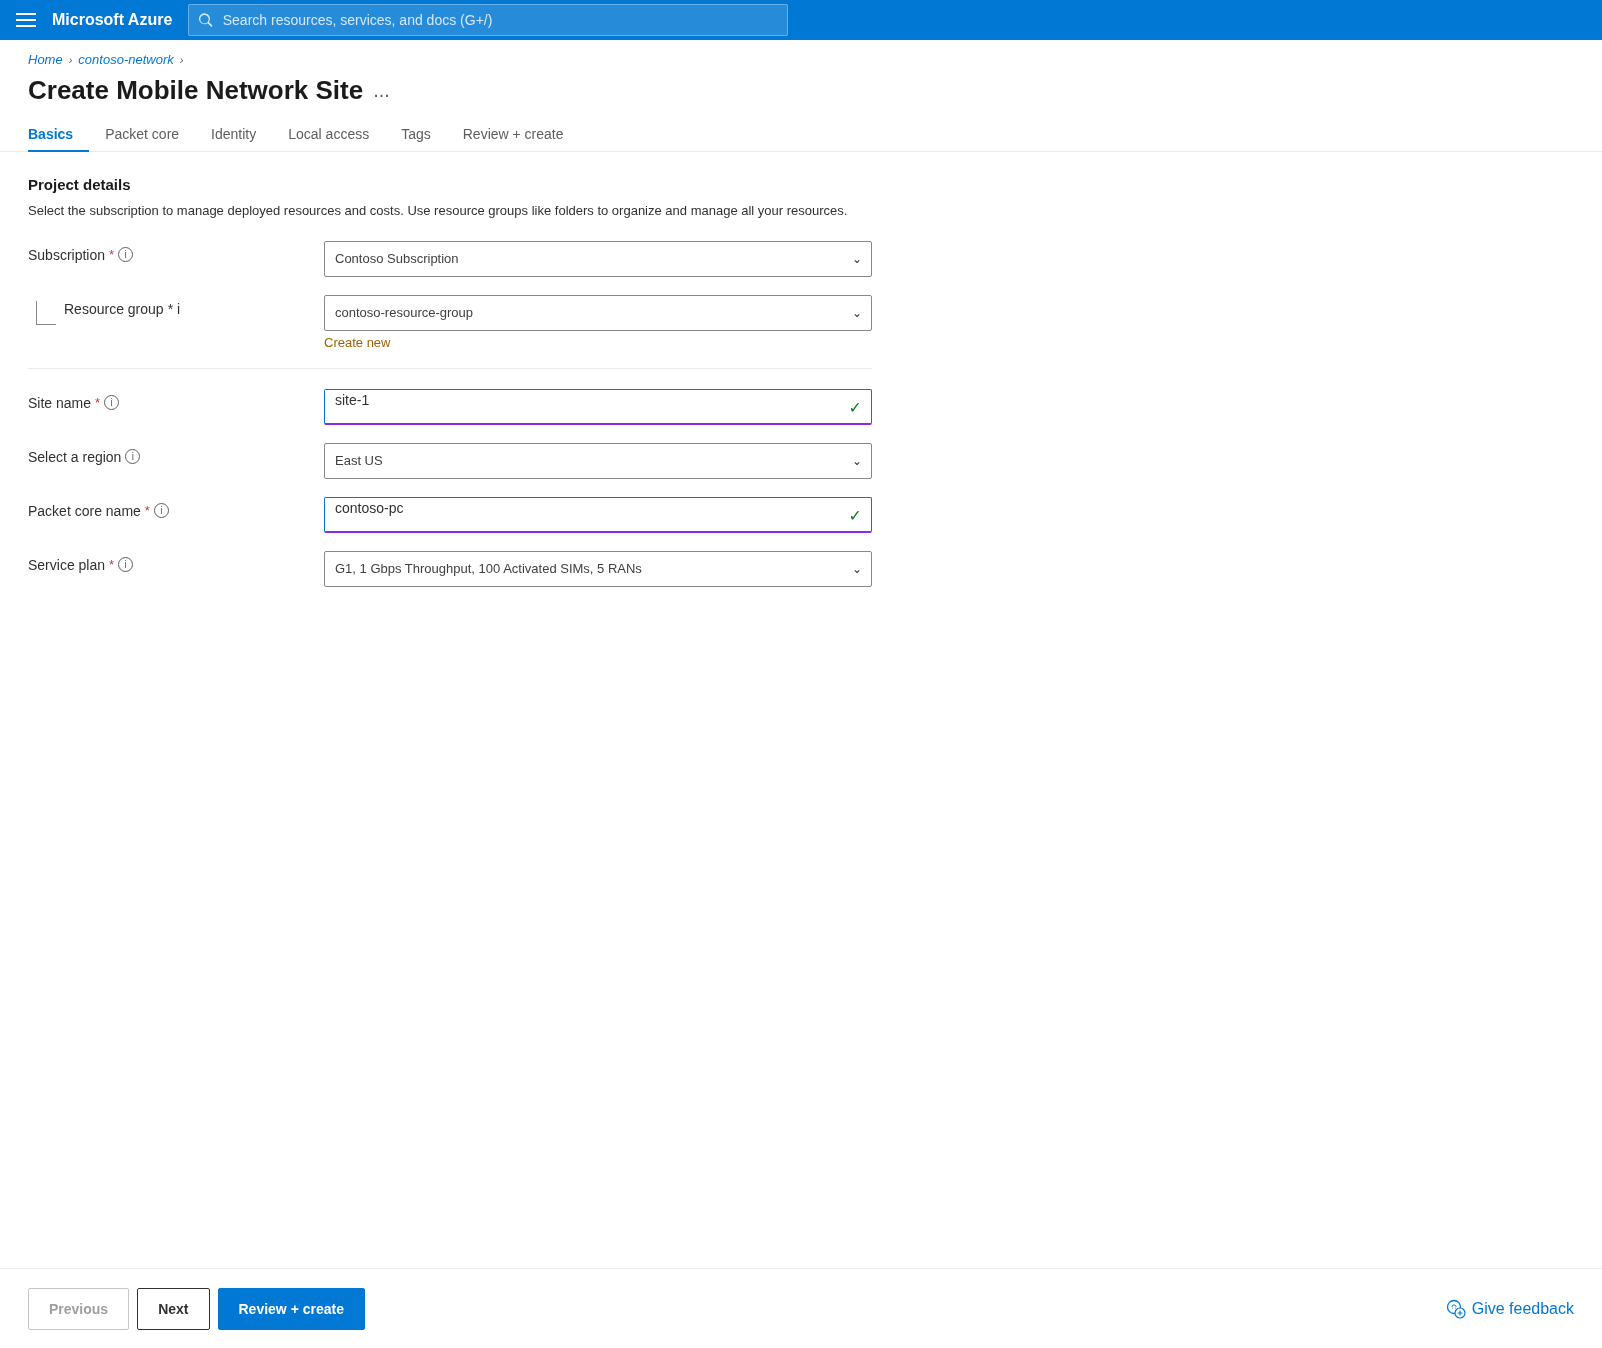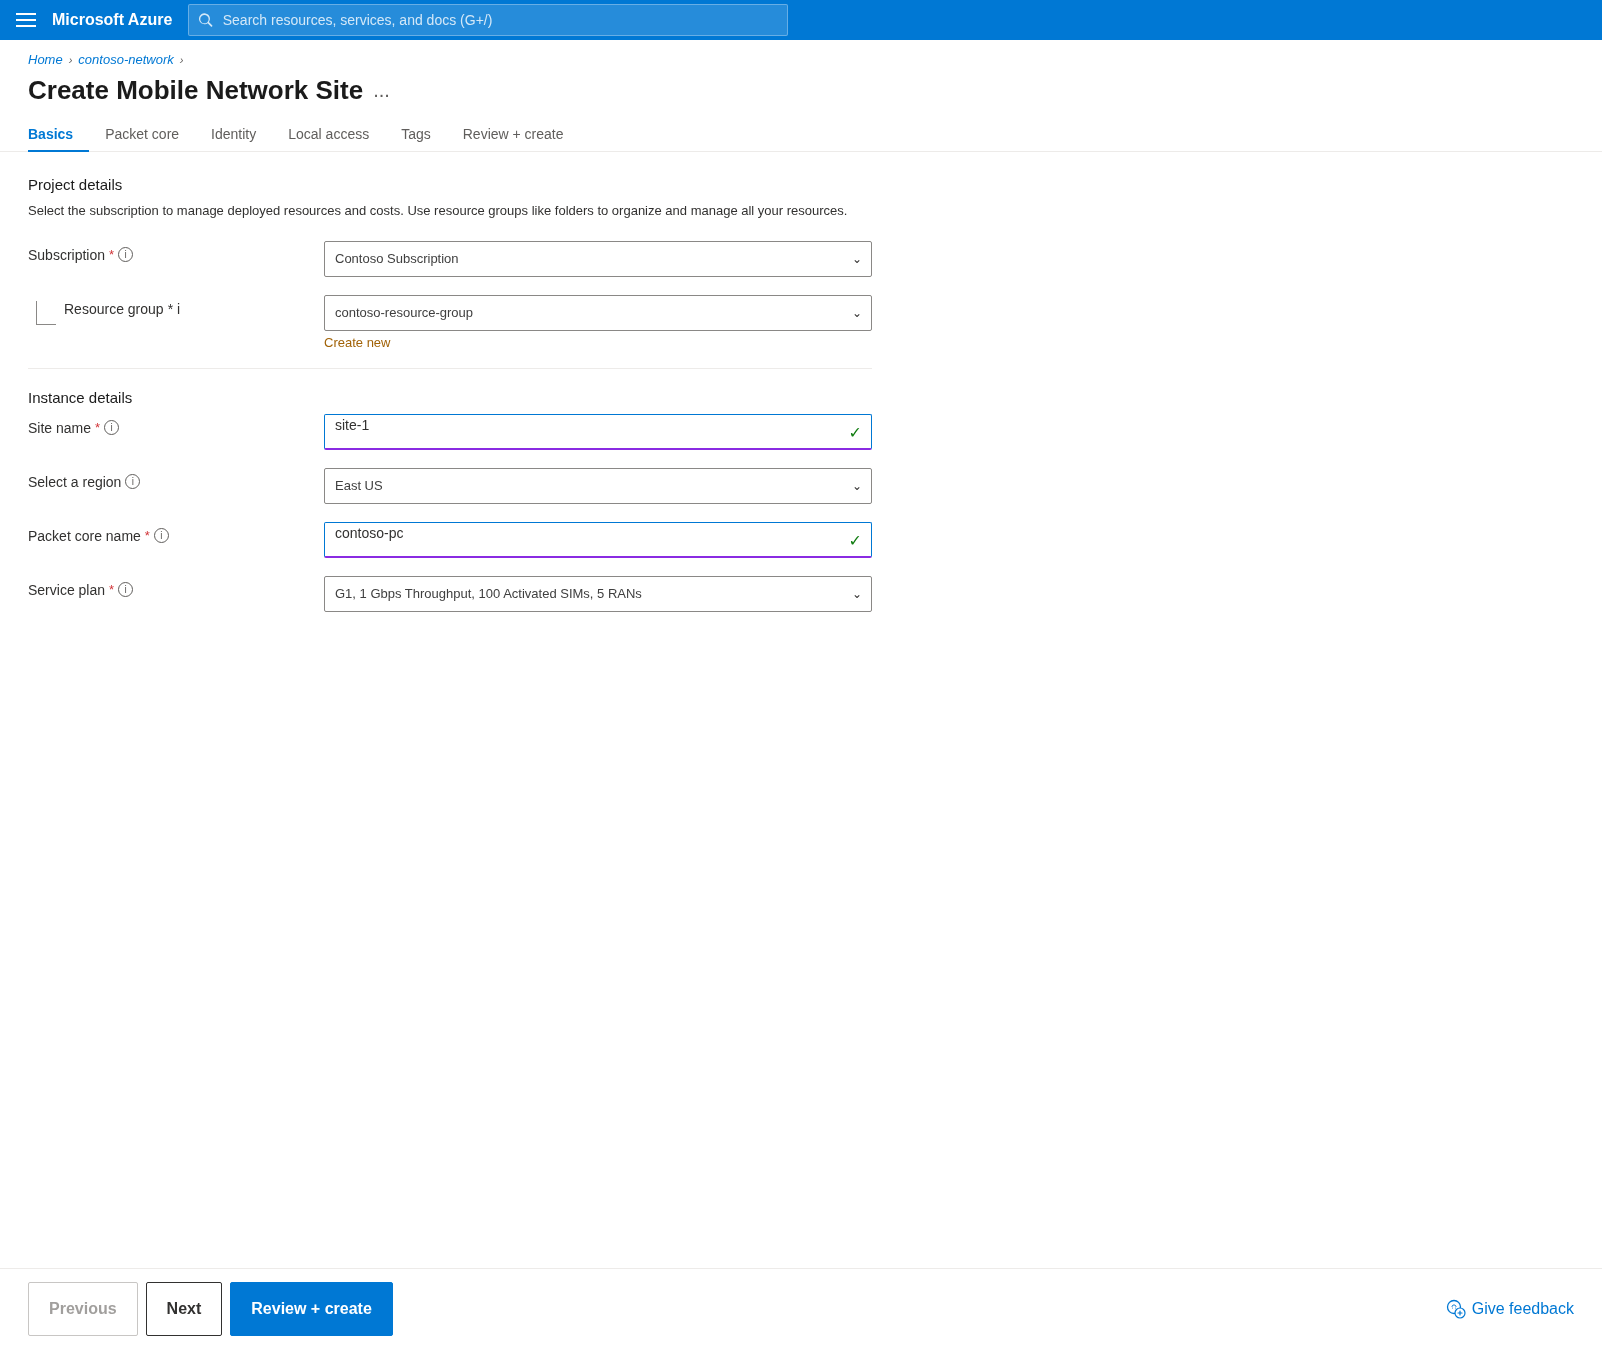--- a/index.html
+++ b/index.html
@@ -97,21 +97,21 @@
     }
 
     
     .main-content {
       padding: 24px 28px;
       max-width: 900px;
     }
 
     .section-title {
       font-size: 15px;
-      font-weight: 400;
+      font-weight: 700;
       color: #1b1b1b;
       margin-bottom: 8px;
     }
     .section-desc {
       font-size: 13px;
       color: #323130;
       margin-bottom: 20px;
       line-height: 1.5;
     }
 
@@ -250,23 +250,23 @@
       right: 0;
       background: #fff;
       border-top: 1px solid #edebe9;
       height: 80px;
       display: flex;
       align-items: center;
       padding: 0 28px;
       gap: 8px;
     }
     .btn {
-      height: 54px;
+      height: 42px;
       padding: 0 20px;
-      font-size: 16px;
+      font-size: 14px;
       font-weight: 600;
       cursor: pointer;
       border-radius: 2px;
       display: flex;
       align-items: center;
     }
     .btn-secondary {
       background: #fff;
       border: 1px solid #8a8886;
       color: #323130;
@@ -377,21 +377,20 @@
           <option>contoso-resource-group</option>
         </select>
         <span class="chevron">⌄</span>
       </div>
       <a class="create-new-link">Create new</a>
     </div>
   </div>
 
   <div class="divider"></div>
 
-  <div class="section-title">Instance details</div>
 
   <div class="form-row">
     <div class="form-label">
       <span>Site name</span>
       <span class="required">*</span>
       <span class="info-icon">i</span>
     </div>
     <div class="form-control-wrap">
       <div class="input-wrapper">
         <input type="text" value="site-1" style="">

